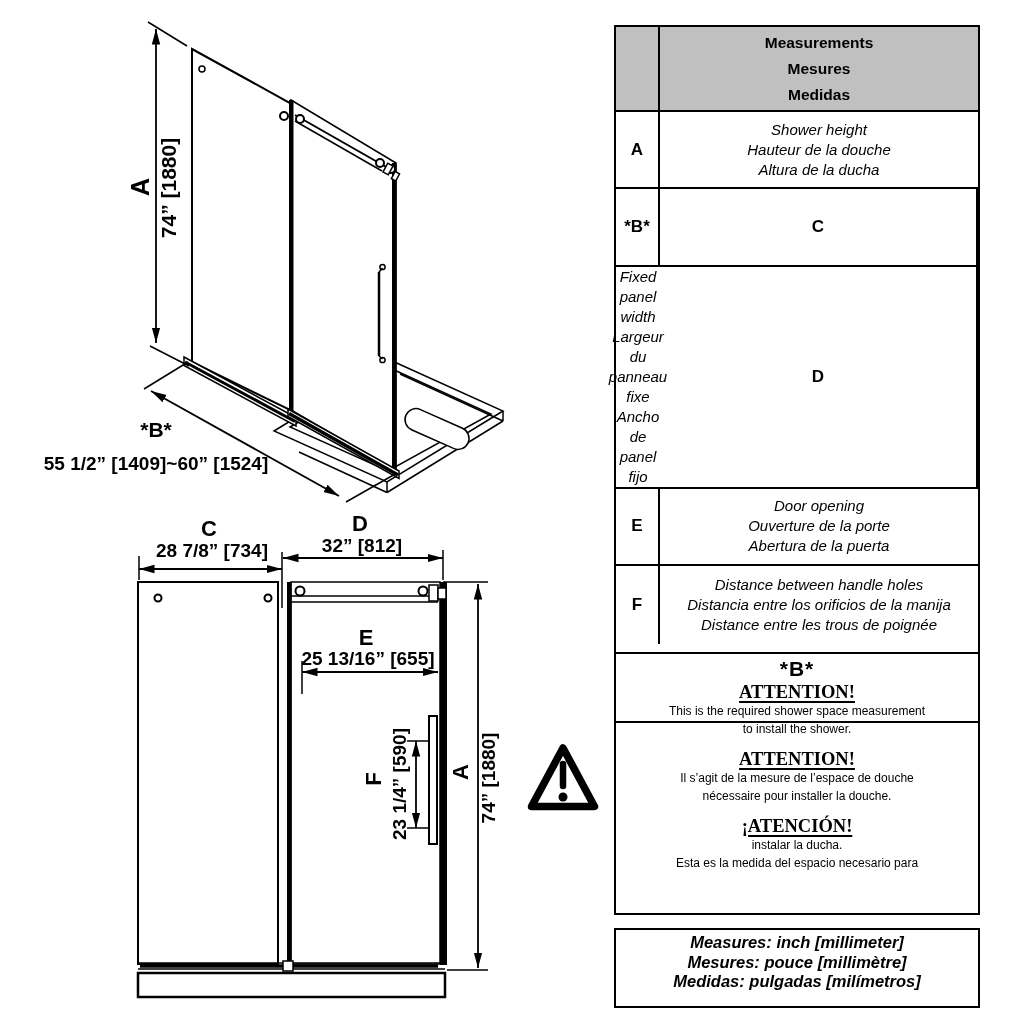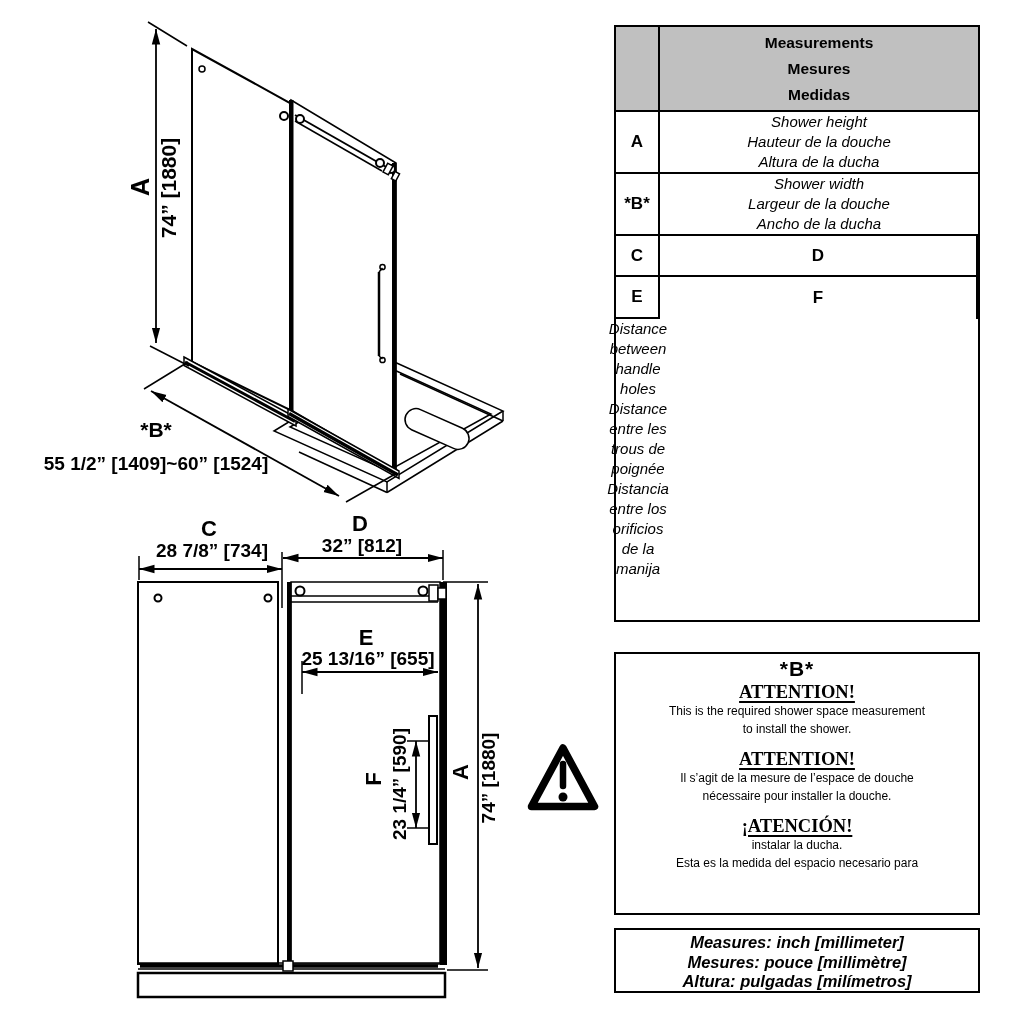--- a/index.html
+++ b/index.html
@@ -8,21 +8,21 @@
   *{box-sizing:border-box;}
   #diagram{position:absolute;left:0;top:0;}
   .s15{stroke:#000;stroke-width:1.5;fill:none;}
   .s2{stroke:#000;stroke-width:2;fill:none;}
   .dim{stroke:#000;stroke-width:1.8;fill:none;}
   .fw{fill:#fff;}
   .fb{fill:#000;stroke:none;}
   .lbl{font-family:"Liberation Sans",sans-serif;font-weight:bold;fill:#000;}
 
   
-  .mtable{position:absolute;left:614px;top:25px;width:366px;height:597px;
+  .mtable{position:absolute;left:614px;top:25px;width:366px;height:698px;
           border:2px solid #000;display:grid;grid-template-columns:44px 1fr;
           grid-template-rows:85px repeat(6,1fr);}
   .tc{border-bottom:2px solid #000;display:flex;flex-direction:column;
       justify-content:center;align-items:center;text-align:center;}
   .tc.keycol{border-right:2px solid #000;}
   .tc.last{border-bottom:none;}
   .tc.hd{background:#c0c0c0;}
   .hd .hline{font-weight:bold;font-size:15.5px;line-height:26px;}
   .keyletter{font-weight:bold;font-size:17px;}
   .desc .dline{font-size:15px;line-height:20px;font-style:italic;}
@@ -30,21 +30,21 @@
   
   .attn{position:absolute;left:614px;top:652px;width:366px;height:263px;
         border:2px solid #000;text-align:center;padding-top:4px;}
   .attn-title{font-weight:bold;font-size:21px;line-height:22px;letter-spacing:1px;}
   .attn-head{font-weight:bold;font-size:18.5px;line-height:21px;margin-top:11px;
              text-decoration:underline;text-decoration-thickness:2px;text-underline-offset:3px;font-family:Liberation Serif, serif;}
   .attn-head.first{margin-top:2px;}
   .attn-line{font-size:12px;line-height:17.5px;}
 
   
-  .units{position:absolute;left:614px;top:928px;width:366px;height:65px;
+  .units{position:absolute;left:614px;top:928px;width:366px;height:80px;
          border:2px solid #000;text-align:center;padding-top:3px;}
   .uline{font-weight:bold;font-style:italic;font-size:16.5px;line-height:19.5px;}
 </style>
 </head>
 <body>
 
 <div class="stage">
 
   <svg id="diagram" width="620" height="1024" viewBox="0 0 620 1024">
     <defs>
@@ -208,45 +208,50 @@
       </div>
     <div class="tc desc">
       <div class="dline">Shower height</div>
       <div class="dline">Hauteur de la douche</div>
       <div class="dline">Altura de la ducha</div>
       </div>
 
     <div class="tc keycol">
       <div class="keyletter">*B*</div>
       </div>
+
+    <div class="tc keycol">
+      <div class="keyletter">C</div>
+      </div>
     <div class="tc desc">
-      <div class="dline">Shower width</div>
-      <div class="dline">Largeur de la douche</div>
-      <div class="dline">Ancho de la ducha</div>
-      </div>
-
-    <div class="tc keycol">
-      <div class="keyletter">C</div>
+      <div class="dline">Fixed panel width</div>
+      <div class="dline">Largeur du panneau fixe</div>
+      <div class="dline">Ancho de panel fijo</div>
       </div>
 
     <div class="tc keycol">
       <div class="keyletter">D</div>
       </div>
 
     <div class="tc keycol">
       <div class="keyletter">E</div>
+      </div>
+    <div class="tc desc">
+      <div class="dline">Door opening</div>
+      <div class="dline">Ouverture de la porte</div>
+      <div class="dline">Abertura de la puerta</div>
       </div>
 
     <div class="tc keycol last">
       <div class="keyletter">F</div>
       </div>
     <div class="tc desc last">
       <div class="dline">Distance between handle holes</div>
+      <div class="dline">Distancia entre los orificios de la manija</div>
       <div class="dline">Distance entre les trous de poignée</div>
-      <div class="dline">Distancia entre los orificios de la manija</div>
       </div>
   </div>
 
   <div class="attn">
     <div class="attn-title">*B*</div>
 
     <div class="attn-head first">ATTENTION!</div>
     <div class="attn-line">This is the required shower space measurement</div>
     <div class="attn-line">to install the shower.</div>
 
@@ -255,16 +260,16 @@
     <div class="attn-line">nécessaire pour installer la douche.</div>
 
     <div class="attn-head">¡ATENCIÓN!</div>
     <div class="attn-line">instalar la ducha.</div>
     <div class="attn-line">Esta es la medida del espacio necesario para</div>
   </div>
 
   <div class="units">
     <div class="uline">Measures: inch [millimeter]</div>
     <div class="uline">Mesures: pouce [millimètre]</div>
-    <div class="uline">Altura: pulgadas [milímetros]</div>
+    <div class="uline">Medidas: pulgadas [milímetros]</div>
   </div>
 
 </div>
 
 </body></html>

